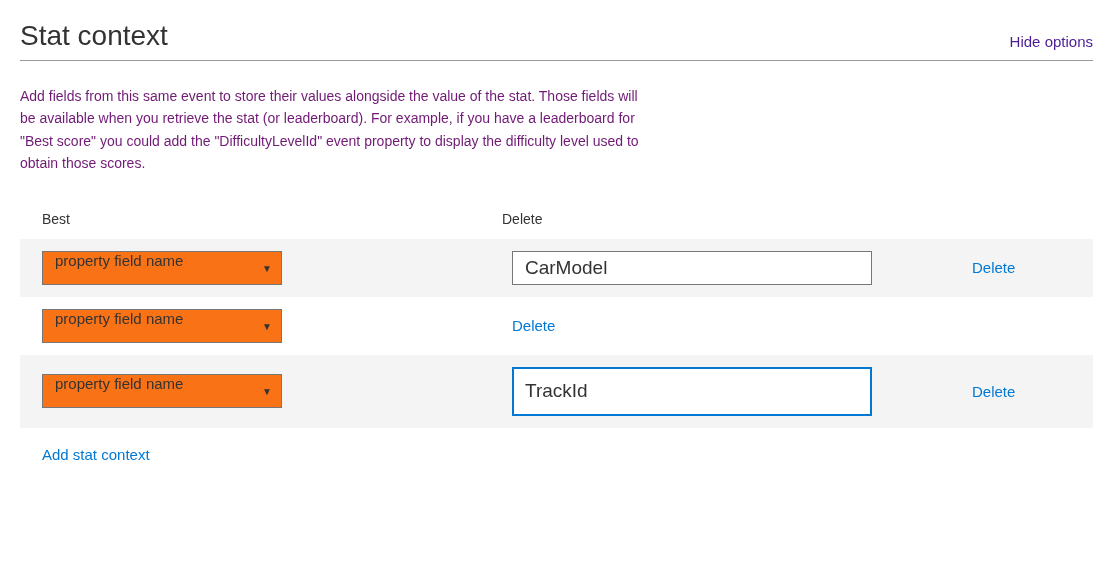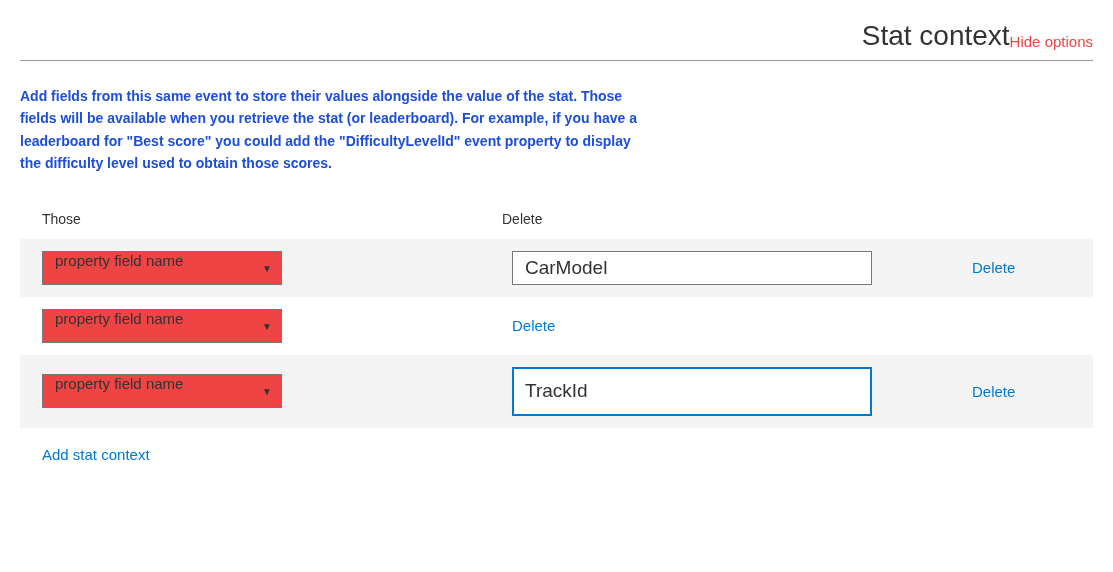--- a/index.html
+++ b/index.html
@@ -10,44 +10,43 @@
     body {
       font-family: "Segoe UI", -apple-system, BlinkMacSystemFont, sans-serif;
       font-size: 14px;
       color: #333;
       background: #fff;
       padding: 20px;
       width: 1113px;
     }
     .header {
       display: flex;
-      justify-content: flex-end;
+      justify-content: space-between;
       align-items: flex-end;
       border-bottom: 1px solid #999;
       padding-bottom: 8px;
       margin-bottom: 24px;
     }
     .title {
       font-size: 28px;
       font-weight: 300;
       color: #333;
     }
     .hide-options {
-      color: #ef4444;
+      color: #4c1d95;
       font-size: 15px;
       cursor: pointer;
       padding-bottom: 2px;
     }
     .description {
-      color: #1d4ed8;
+      color: #701a75;
       font-size: 14px;
       line-height: 1.6;
       max-width: 620px;
       margin-bottom: 36px;
-      font-weight: bold;
     }
     .table {
       width: 100%;
     }
     .table-header {
       display: flex;
       padding: 0 0 12px 22px;
       color: #333;
       font-size: 14px;
     }
@@ -70,21 +69,21 @@
       background: #fff;
     }
     .select-wrapper {
       position: relative;
       width: 240px;
     }
     .select {
       width: 100%;
       height: 34px;
       border: 1px solid #777;
-      background: #ef4444;
+      background: #f97316;
       padding: 0 30px 0 12px;
       font-size: 15px;
       font-family: inherit;
       color: #333;
       appearance: none;
       -webkit-appearance: none;
       cursor: pointer;
     }
     .select-arrow {
       position: absolute;
@@ -133,21 +132,21 @@
 
 <div class="header">
   <h1 class="title">Stat context</h1>
   <span class="hide-options">Hide options</span>
 </div>
 
 <p class="description">Add fields from this same event to store their values alongside the value of the stat. Those fields will be available when you retrieve the stat (or leaderboard). For example, if you have a leaderboard for "Best score" you could add the "DifficultyLevelId" event property to display the difficulty level used to obtain those scores.</p>
 
 <div class="table">
   <div class="table-header">
-    <div class="col-name">Those</div>
+    <div class="col-name">Best</div>
     <div class="col-delete">Delete</div>
   </div>
 
   <div class="row">
     <div class="col-type">
       <div class="select-wrapper">
         <div class="select">property field name</div>
         <span class="select-arrow">▼</span>
       </div>
     </div>

